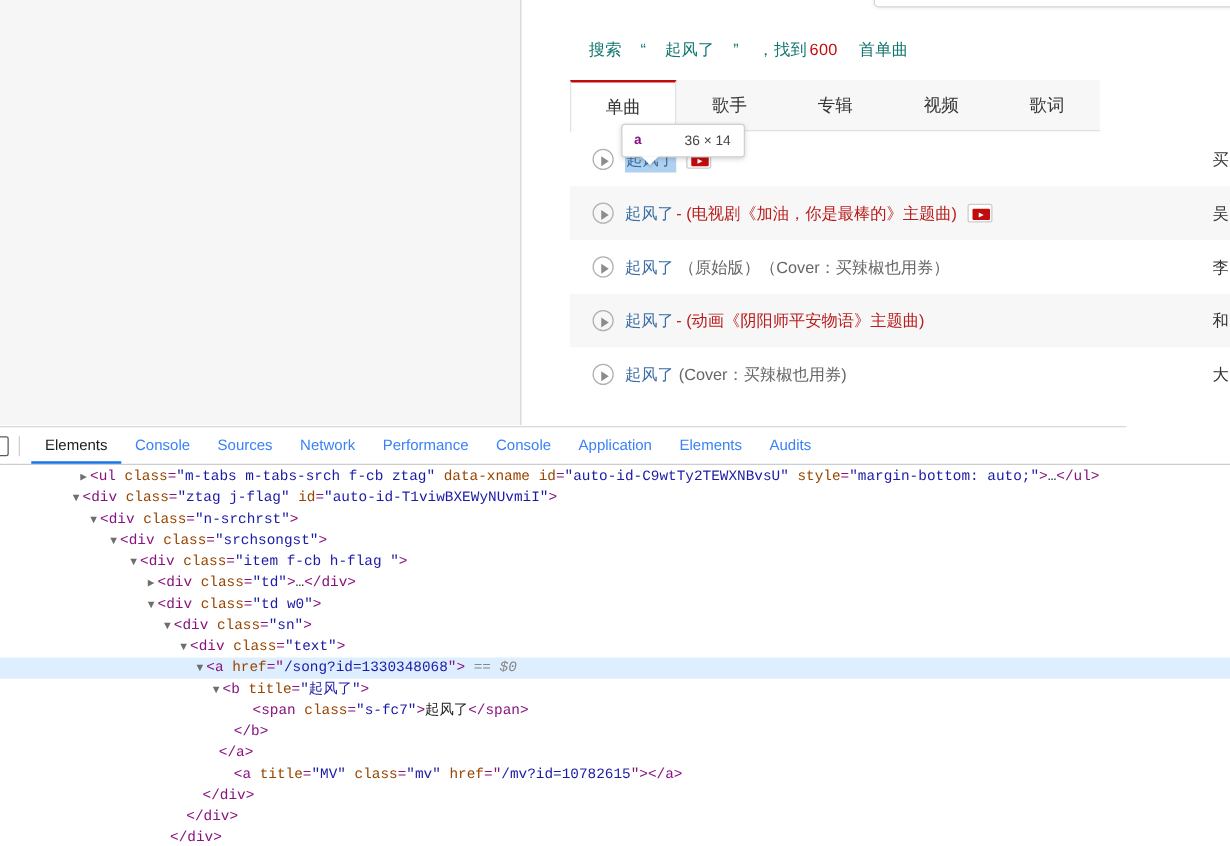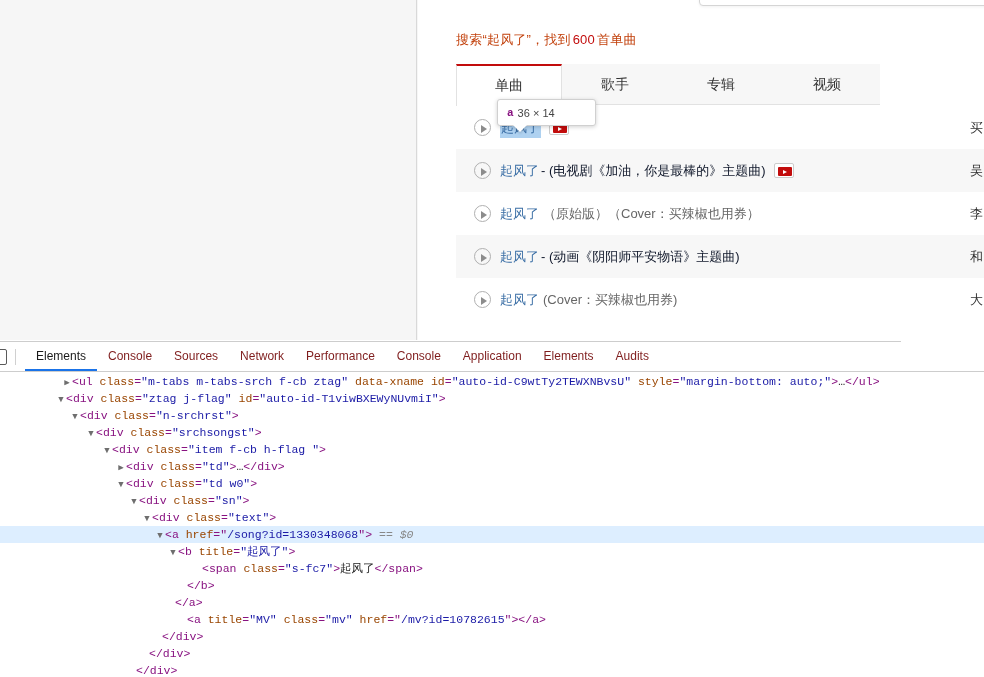--- a/index.html
+++ b/index.html
@@ -46,21 +46,21 @@
 
   
   #search-summary {
     position: absolute;
     left: 456px; top: 31px;
     font-size: 13px;
     color: #999999;
     letter-spacing: 0.2px;
     white-space: nowrap;
   }
-  #search-summary .kw { color: #c2410c; }
+  #search-summary .kw { color: #0f766e; margin-left: 15px; }
   #search-summary .count { color: #c20c0c; padding: 0 2px; }
 
   
   #tabs {
     position: absolute;
     left: 456px; top: 64px;
     width: 424px; height: 41px;
     background: #f7f7f7;
     border-bottom: 1px solid #e2e2e2;
     display: flex;
@@ -125,21 +125,21 @@
     cursor: pointer;
     white-space: nowrap;
   }
   .title-link.highlight {
     background: #aed1f0;
     color: #3a6ea5;
     padding: 1px 1px;
   }
   .subtitle {
     font-size: 13px;
-    color: #0f172a;
+    color: #b91c1c;
     white-space: nowrap;
     margin-left: 2px;
     text-align: right;
   }
   .subtitle-dark {
     font-size: 13px;
     color: #666666;
     white-space: nowrap;
     margin-left: 4px;
   }
@@ -199,21 +199,21 @@
   #inspect-tip .tag {
     font-family: "Liberation Mono", "DejaVu Sans Mono", monospace;
     font-size: 11px;
     font-weight: bold;
     color: #881280;
     margin-left: 9px;
   }
   #inspect-tip .dims {
     font-size: 11px;
     color: #444444;
-    margin-left: 4px;
+    margin-left: 34px;
     white-space: nowrap;
   }
   #inspect-tip-arrow {
     position: absolute;
     left: 15px; bottom: -7px;
     width: 0; height: 0;
     border-left: 7px solid transparent;
     border-right: 7px solid transparent;
     border-top: 7px solid #ffffff;
     filter: drop-shadow(0 2px 1px rgba(0,0,0,0.12));
@@ -245,21 +245,21 @@
     cursor: pointer;
   }
   #dt-sep {
     width: 1px; height: 16px;
     background: #d0d0d0;
     margin: 0 9px 0 8px;
     flex: 0 0 auto;
   }
   .dt-tab {
     font-size: 12px;
-    color: #7f1d1d;
+    color: #3b82f6;
     padding: 0 11px;
     height: 29px;
     line-height: 29px;
     cursor: pointer;
     white-space: nowrap;
   }
   .dt-tab.active {
     color: #1a1a1a;
     border-bottom: 2px solid #1a73e8;
     height: 29px;
@@ -315,20 +315,21 @@
 
   <div id="search-summary">
     <span class="kw">搜索</span><span class="kw">“</span><span class="kw">起风了</span><span class="kw">”</span><span class="kw">，找到</span><span class="count">600</span><span class="kw">首单曲</span>
   </div>
 
   <div id="tabs">
       <div class="tab active"><span>单曲</span></div>
       <div class="tab"><span>歌手</span></div>
       <div class="tab"><span>专辑</span></div>
       <div class="tab"><span>视频</span></div>
+      <div class="tab"><span>歌词</span></div>
     </div>
 
   <div id="results">
       <div class="row">
         <div class="play-btn"></div>
         <span class="title-link highlight">起风了</span>
         <span class="mv-badge"></span>
         <span class="artist">买</span>
       </div>
       <div class="row alt">

